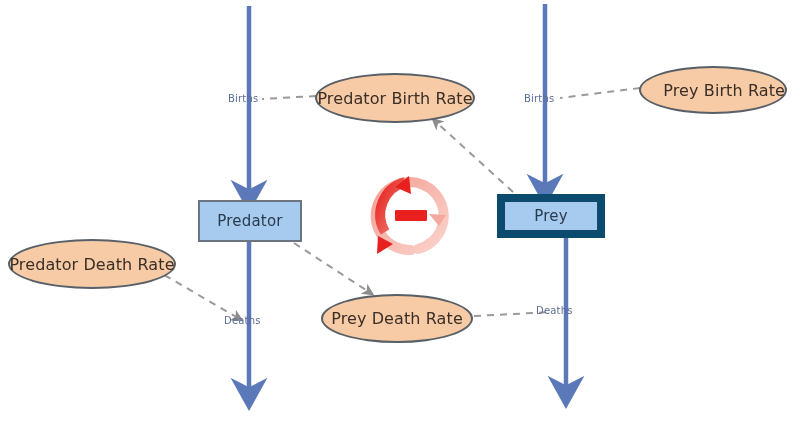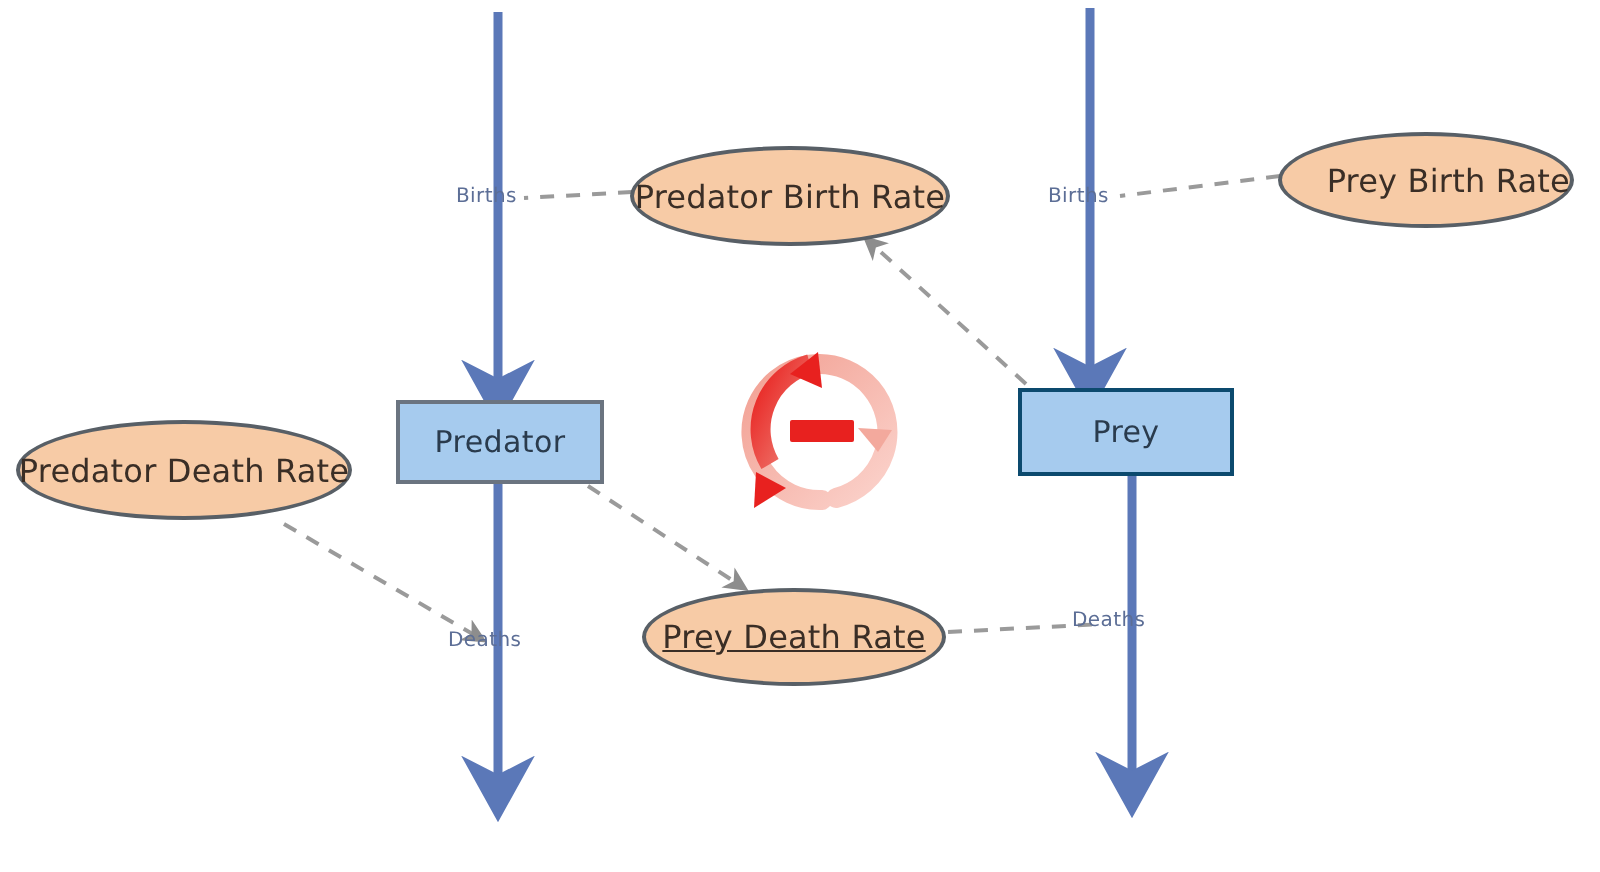--- a/index.html
+++ b/index.html
@@ -35,22 +35,21 @@
     justify-content: center;
     background: #a6cbee;
     font-size: 15px;
     color: #2a3b4d;
     letter-spacing: .2px;
   }
   .stock-normal {
     border: 2px solid #6b7480;
   }
   .stock-selected {
-    border: 2px solid #0c4a6e;
-    margin-left: 12px;
+    border: 8px solid #0c4a6e;
   }
   
   .variable {
     position: absolute;
     box-sizing: border-box;
     display: flex;
     align-items: center;
     justify-content: center;
     background: #f7cba6;
     border: 2px solid #585f66;
@@ -160,25 +159,25 @@
   </div>
 
   <div class="variable" style="left:315px; top:73px; width:160px; height:50px;">
     <span>Predator Birth Rate</span>
   </div>
 
   <div class="variable" style="left:639px; top:66px; width:148px; height:48px;justify-content:flex-end;">
     <span>Prey Birth Rate</span>
   </div>
 
-  <div class="variable" style="left:8px; top:210px; width:168px; height:50px;">
+  <div class="variable" style="left:8px; top:239px; width:168px; height:50px;">
     <span>Predator Death Rate</span>
   </div>
 
-  <div class="variable" style="left:321px; top:294px; width:152px; height:49px;text-decoration:underline;">
+  <div class="variable" style="left:321px; top:294px; width:152px; height:49px;">
     <span>Prey Death Rate</span>
   </div>
 
   <div class="flow-label" style="left:228px; top:93px;">Births</div>
 
   <div class="flow-label" style="left:224px; top:315px;">Deaths</div>
 
   <div class="flow-label" style="left:524px; top:93px;">Births</div>
 
   <div class="flow-label" style="left:536px; top:305px;">Deaths</div>

